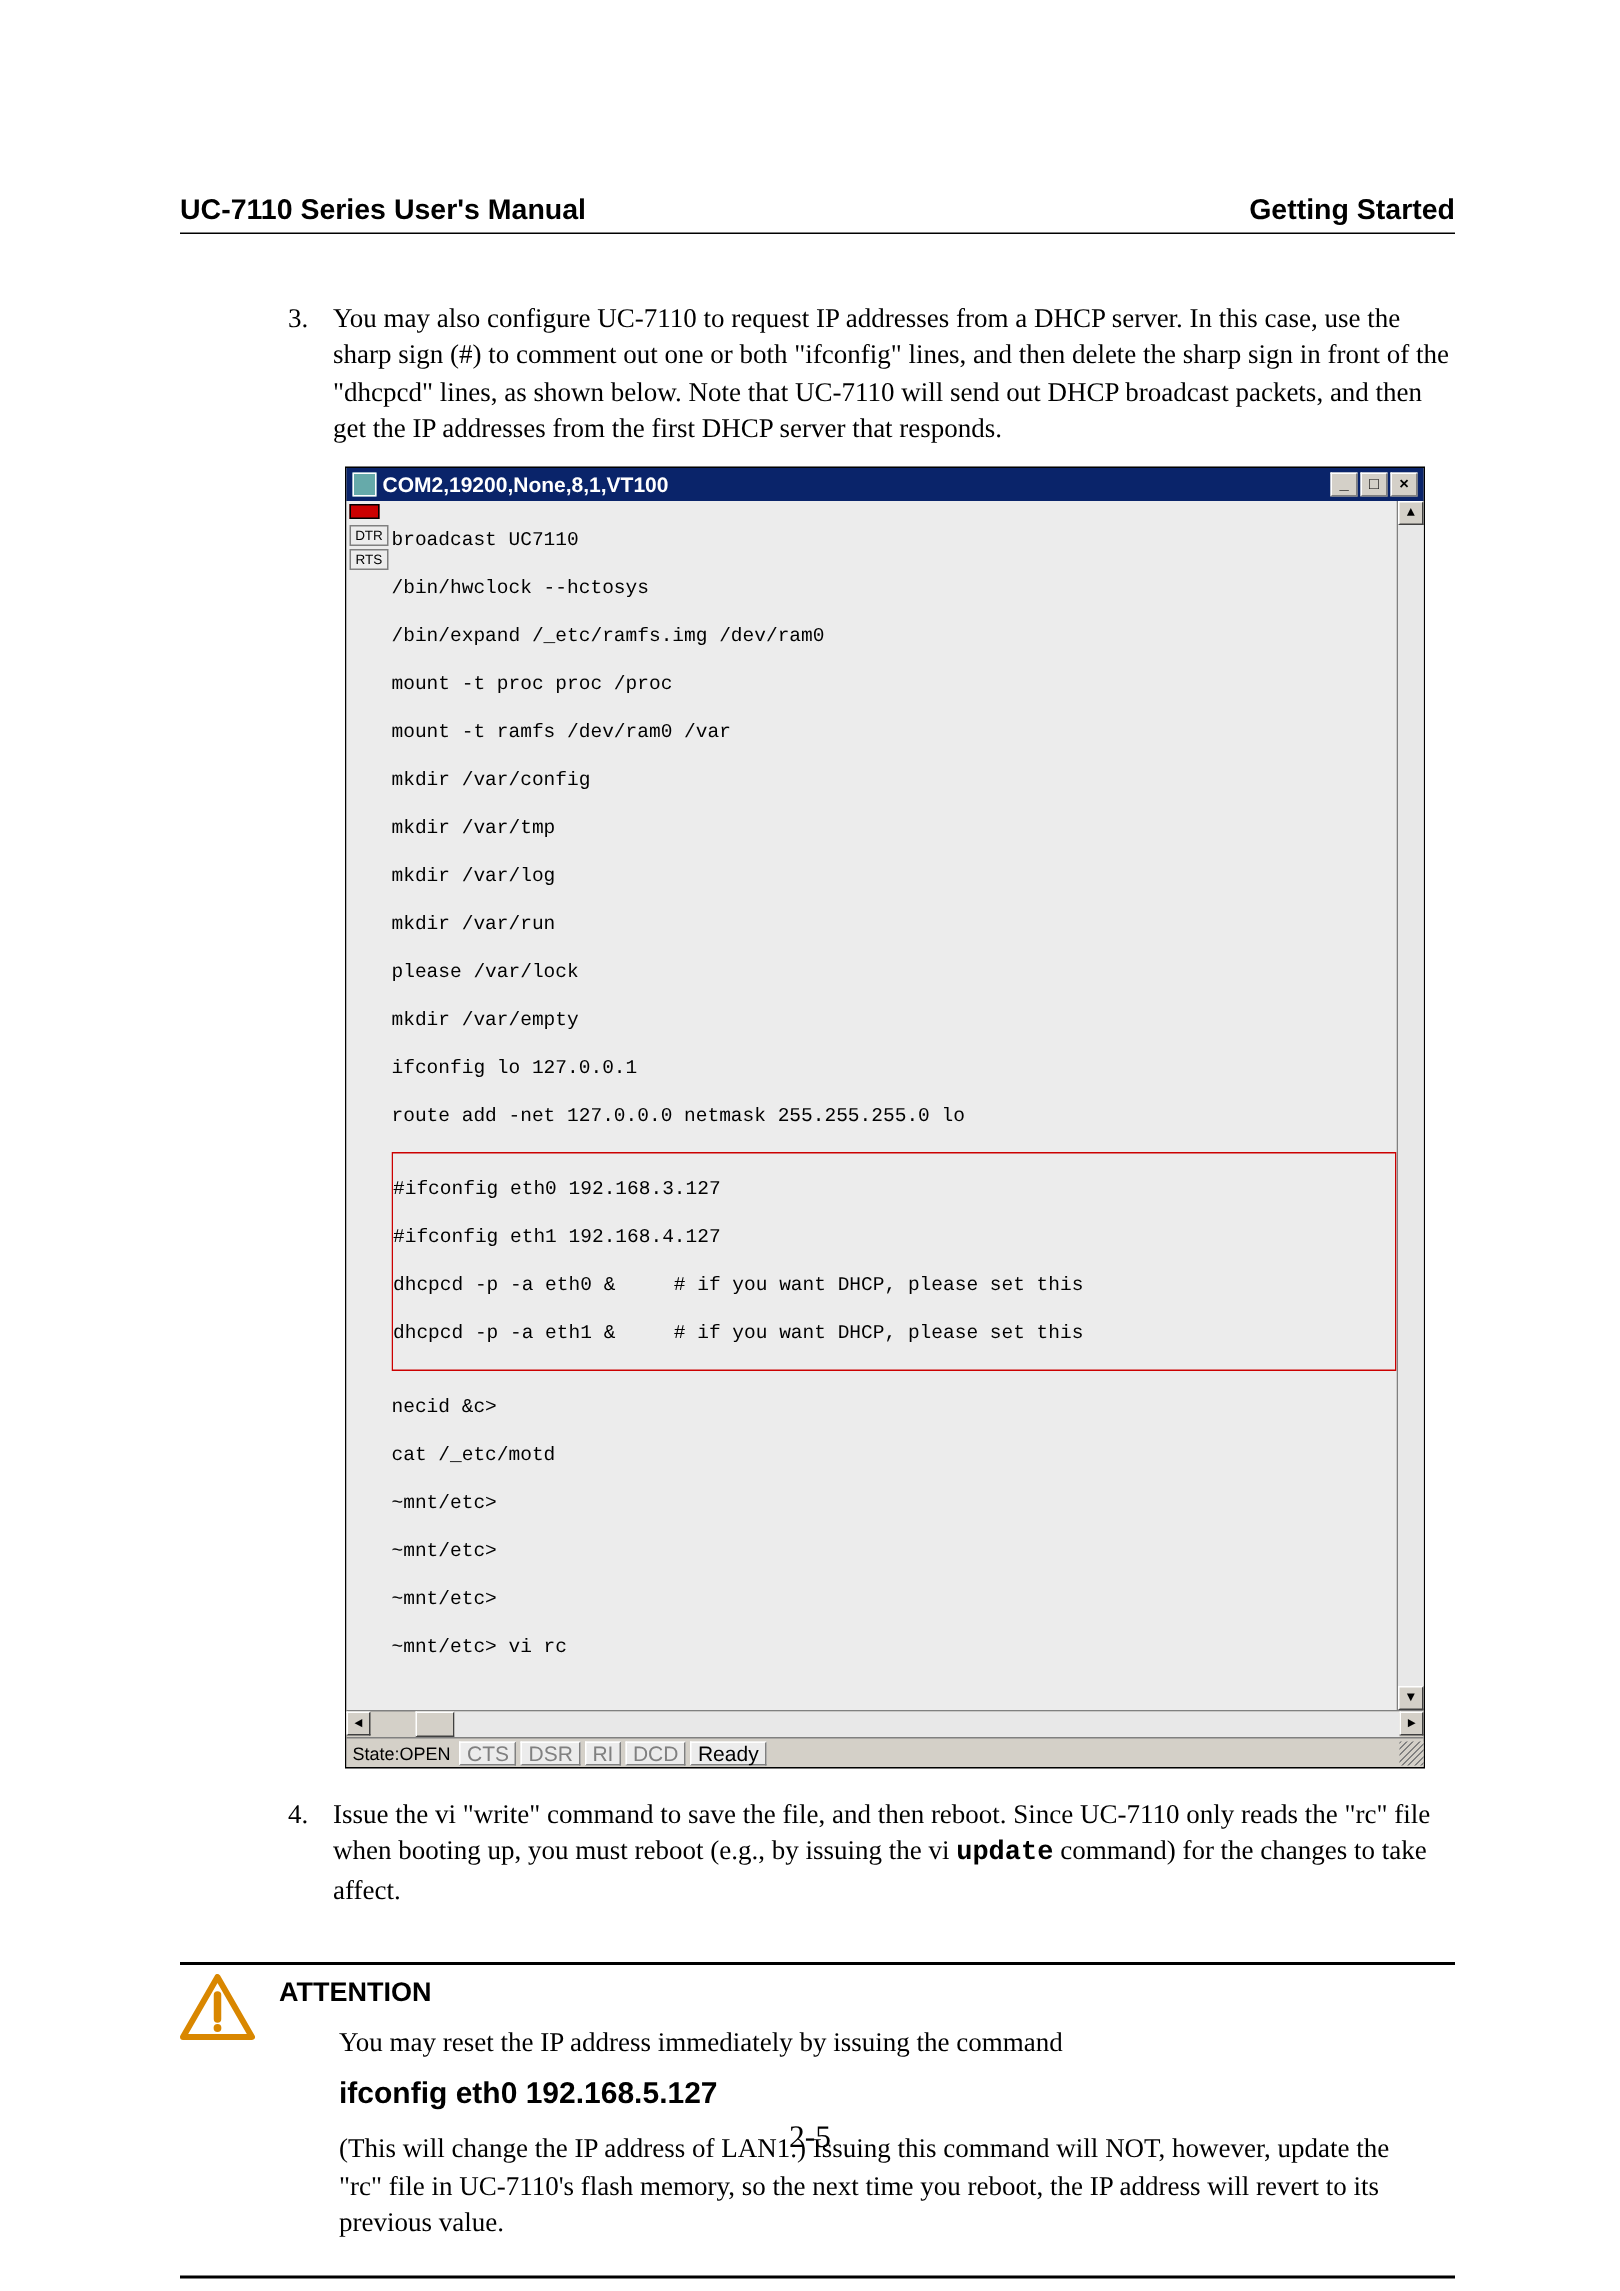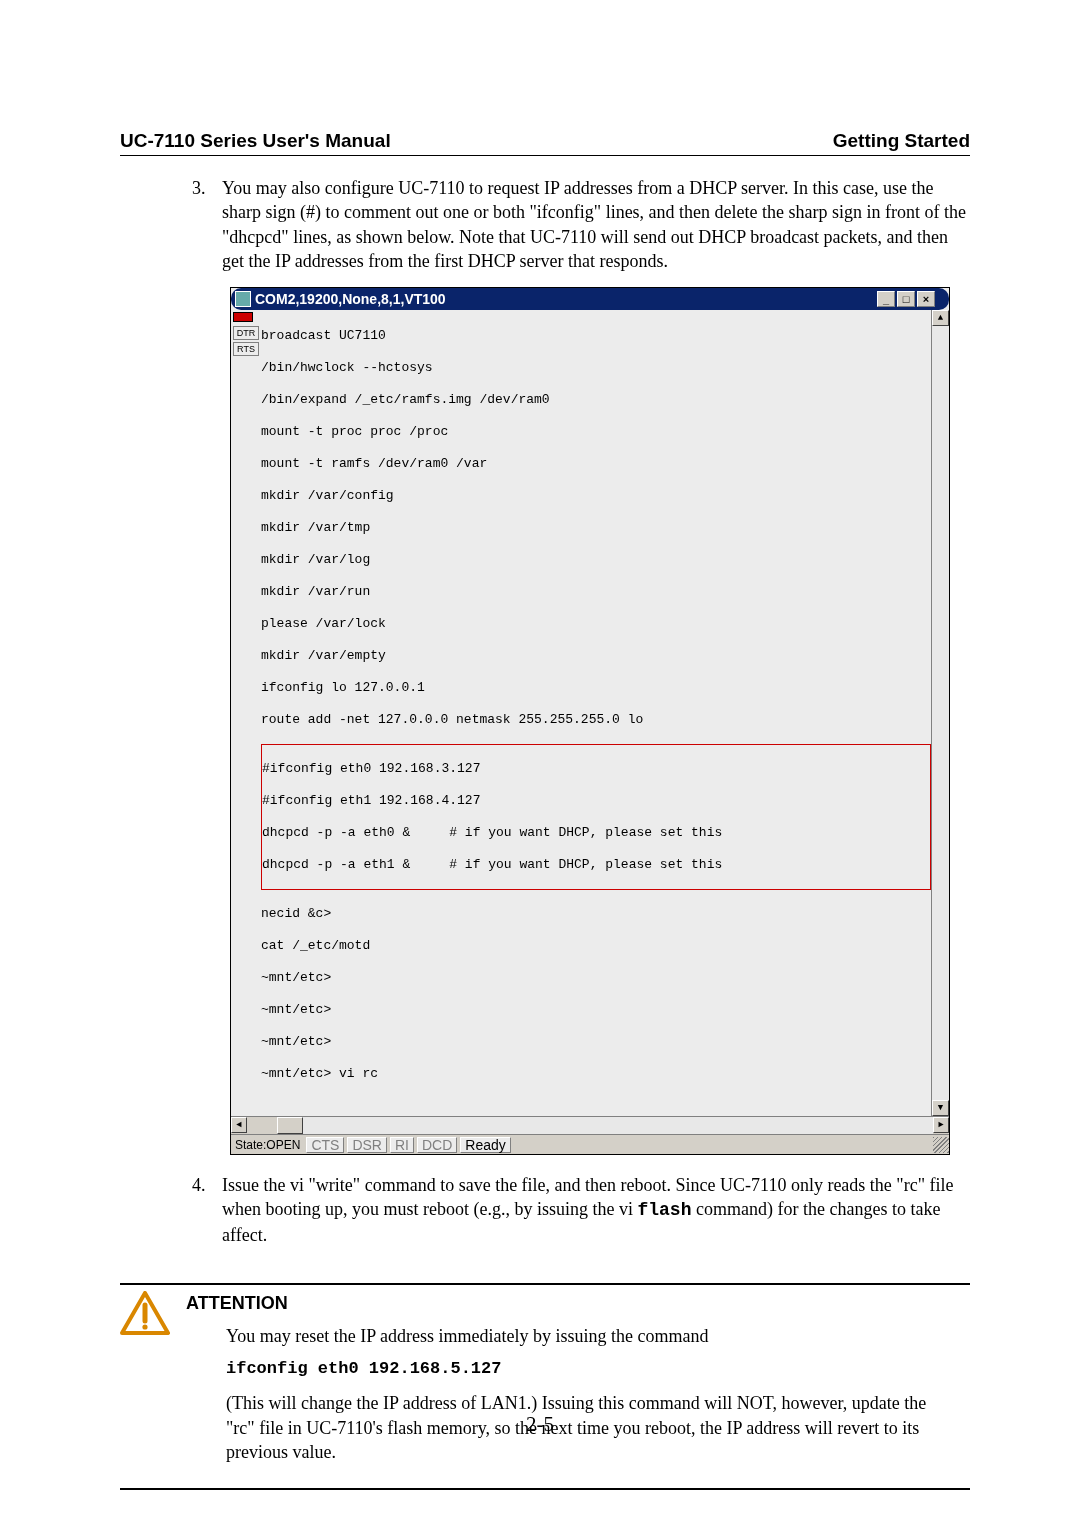--- a/index.html
+++ b/index.html
@@ -14,21 +14,21 @@
   }
   .page {
     padding: 130px 110px 0 120px;
   }
   .hdr-row {
     display: flex;
     justify-content: space-between;
     align-items: flex-end;
     border-bottom: 1.5px solid #000;
     padding-bottom: 3px;
-    margin-bottom: 20px;
+    margin-bottom: 44px;
   }
   .hdr-left {
     font-family: Arial, Helvetica, sans-serif;
     font-weight: bold;
     font-size: 19px;
   }
   .hdr-right {
     font-family: Arial, Helvetica, sans-serif;
     font-weight: bold;
     font-size: 19px;
@@ -49,22 +49,21 @@
   }
   .term-titlebar {
     display: flex;
     align-items: center;
     background: linear-gradient(#0a246a,#0a246a);
     color: #fff;
     font-family: Tahoma, Arial, sans-serif;
     font-size: 14px;
     font-weight: bold;
     height: 22px;
-    padding: 0 14px 0 4px;
-    border-radius: 10px;
+    padding: 0 4px 0 4px;
   }
   .term-titlebar .icon {
     width: 16px; height: 16px;
     background: #6aa; border: 1px solid #fff;
     margin-right: 4px;
     display:inline-block;
     flex-shrink:0;
   }
   .term-titlebar .title-text { flex: 1; }
   .win-btn {
@@ -185,23 +184,23 @@
     font-size: 18px;
     margin-bottom: 10px;
   }
   .attention-text {
     font-size: 18px;
     line-height: 1.35;
     margin-left: 40px;
   }
   .attention-text p { margin: 0 0 10px 0; }
   .code-line {
-    font-family: Liberation Mono, monospace;
-    font-weight: bold;
-    font-size: 17px;
+    font-family: Liberation Sans, sans-serif;
+    font-weight: bold;
+    font-size: 20px;
   }
   .page-num {
     position: absolute;
     width: 1080px;
     text-align: center;
     bottom: 90px;
     font-size: 21px;
     font-family: "Times New Roman";
   }
 </style>
@@ -281,21 +280,21 @@
       <span class="stat-cell">DSR</span>
       <span class="stat-cell">RI</span>
       <span class="stat-cell">DCD</span>
       <span class="stat-cell" style="color:#000">Ready</span>
       <span class="grip"></span>
     </div>
   </div>
 
   <ol class="main-list" start="4">
     <li>
-      <span>Issue the vi "write" command to save the file, and then reboot. Since UC-7110 only reads the "rc" file when booting up, you must reboot (e.g., by issuing the vi </span><span class="mono">flash</span><span> command) for the changes to take affect.</span>
+      <span>Issue the vi "write" command to save the file, and then reboot. Since UC-7110 only reads the "rc" file when booting up, you must reboot (e.g., by issuing the vi </span><span class="mono">update</span><span> command) for the changes to take affect.</span>
     </li>
   </ol>
 
   <div class="attention-box">
     <div class="attention-icon-col">
       <div class="attention-icon">
         <svg viewBox="0 0 50 44">
           <polygon points="25,2 48,42 2,42" fill="none" stroke="#d98700" stroke-width="4" stroke-linejoin="round"></polygon>
           <line x1="25" y1="14" x2="25" y2="30" stroke="#d98700" stroke-width="5" stroke-linecap="round"></line>
           <circle cx="25" cy="36" r="2.6" fill="#d98700"></circle>

